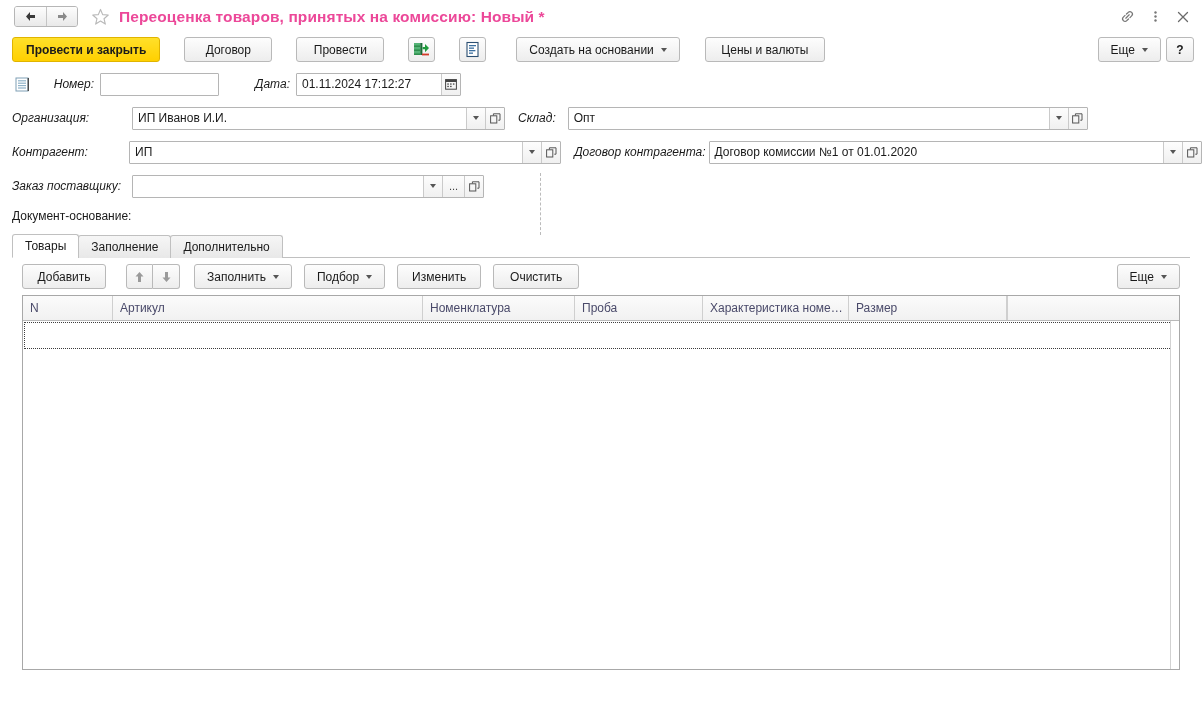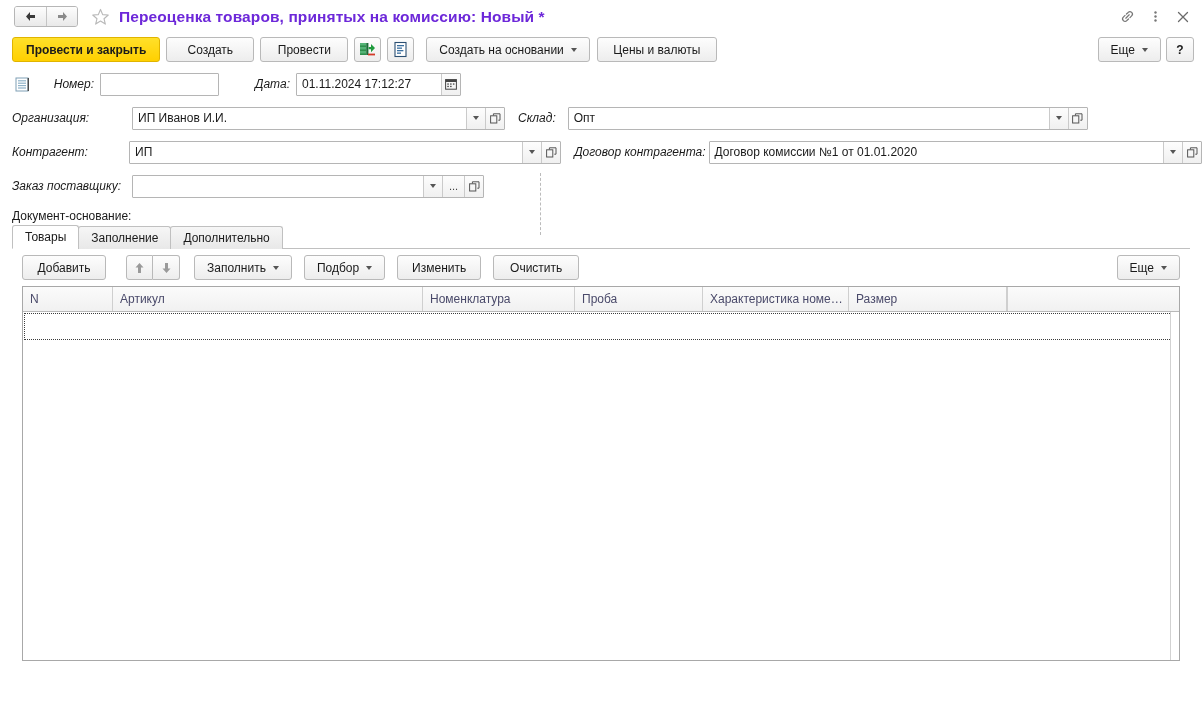--- a/index.html
+++ b/index.html
@@ -41,21 +41,21 @@
 
   .star-icon {
     margin-left: 12px; margin-right: 9px;
     width: 20px; height: 20px;
     display: flex; align-items: center; justify-content: center;
     cursor: pointer;
   }
   .doc-title {
     font-size: 15.5px;
     font-weight: bold;
-    color: #6d28d9;
+    color: #ec4899;
     letter-spacing: 0.1px;
     white-space: nowrap;
   }
   .title-right {
     position: absolute;
     right: 6px; top: 0; height: 33px;
     display: flex; align-items: center; gap: 2px;
   }
   .ticon {
     width: 26px; height: 26px;
@@ -63,21 +63,21 @@
     cursor: pointer; color: #6a6a6a;
   }
 
   
   .cmdbar {
     position: relative;
     height: 33px;
     display: flex;
     align-items: center;
     padding-left: 12px;
-    gap: 6px;
+    gap: 24px;
   }
   .btn {
     height: 25px;
     border: 1px solid #b9b9b9;
     border-radius: 3px;
     background: linear-gradient(#fdfdfd, #ededed);
     padding: 0 12px;
     font-size: 12px;
     font-family: "Liberation Sans", sans-serif;
     color: #1a1a1a;
@@ -170,21 +170,21 @@
     font-size: 12px;
     color: #1a1a1a;
     padding: 2px 0 0 12px;
   }
 
   
   .tabstrip {
     display: flex;
     align-items: flex-end;
     padding-left: 12px;
-    margin-top: 2px;
+    margin-top: 11px;
     height: 24px;
     position: relative;
   }
   .tabstrip::after {
     content: "";
     position: absolute;
     left: 12px; right: 12px; bottom: 0;
     border-bottom: 1px solid #c0c0c0;
     z-index: 0;
   }
@@ -326,21 +326,21 @@
     <div class="ticon">
       <svg width="14" height="14" viewBox="0 0 14 14">
         <path d="M2.5 2.5 L11.5 11.5 M11.5 2.5 L2.5 11.5" stroke="#6a6a6a" stroke-width="1.3" stroke-linecap="round"></path>
       </svg>
     </div>
   </div>
 </div>
 
 <div class="cmdbar">
   <div class="btn primary">Провести и закрыть</div>
-  <div class="btn" style="min-width:88px">Создать</div>
+  <div class="btn" style="min-width:88px">Договор</div>
   <div class="btn" style="min-width:88px">Провести</div>
 
   <div class="btn icononly">
     <svg width="17" height="17" viewBox="0 0 17 17">
       <rect x="1" y="2" width="6" height="12" fill="#2f8f4e"></rect>
       <rect x="1" y="2" width="6" height="2.4" fill="#55b377"></rect>
       <rect x="1" y="6" width="6" height="2.4" fill="#55b377"></rect>
       <rect x="1" y="10" width="6" height="2.4" fill="#55b377"></rect>
       <rect x="7.2" y="2" width="2.2" height="12" fill="#1b6b37"></rect>
       <path d="M12 3 L12 6 L9.6 6 L9.6 8.2 L12 8.2 L12 11.2 L16 7.1 Z" fill="#1f9b3d"></path>

